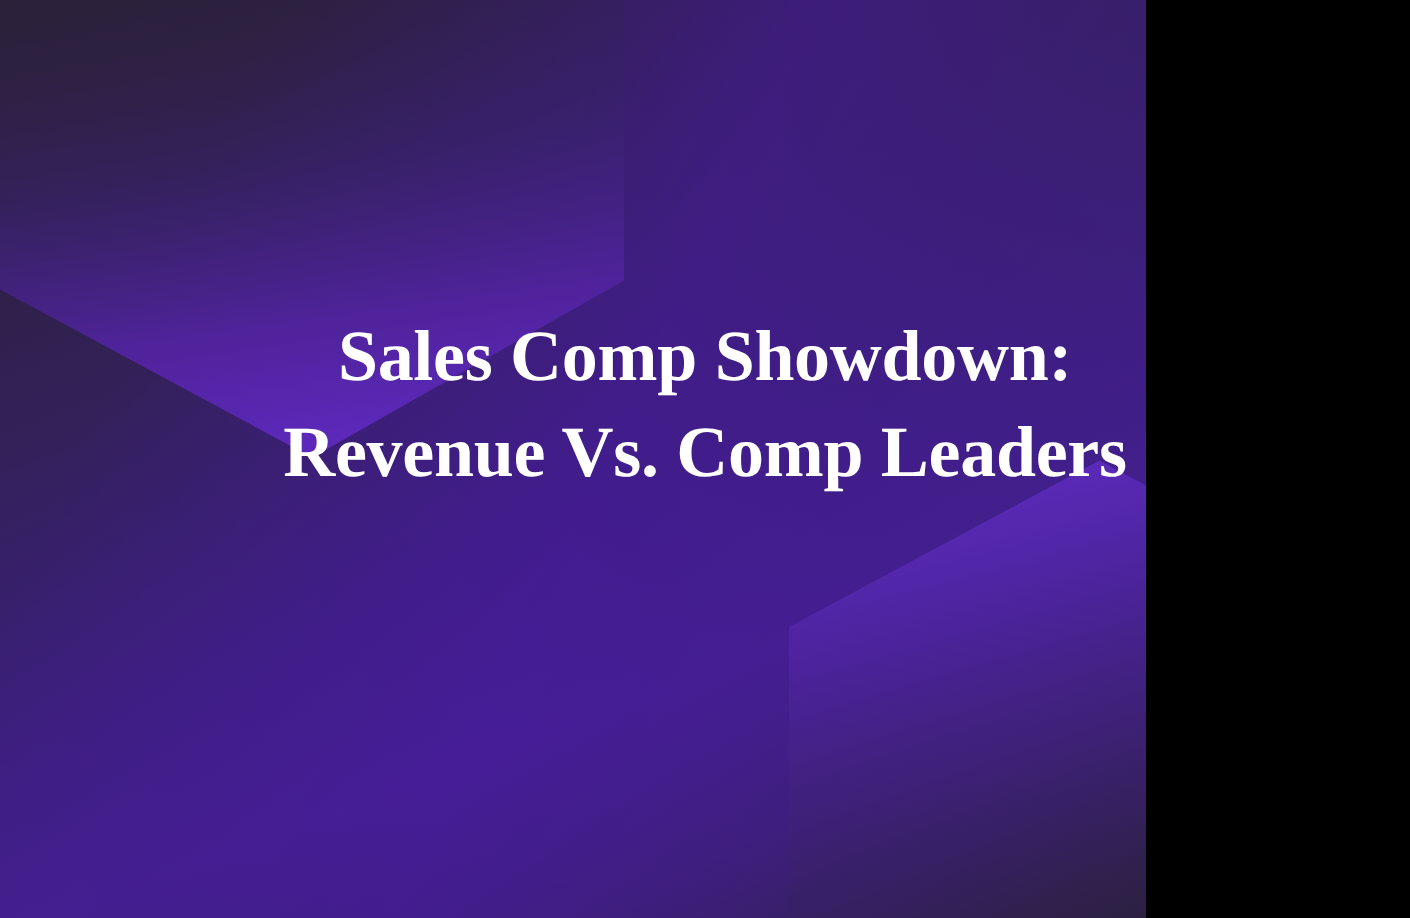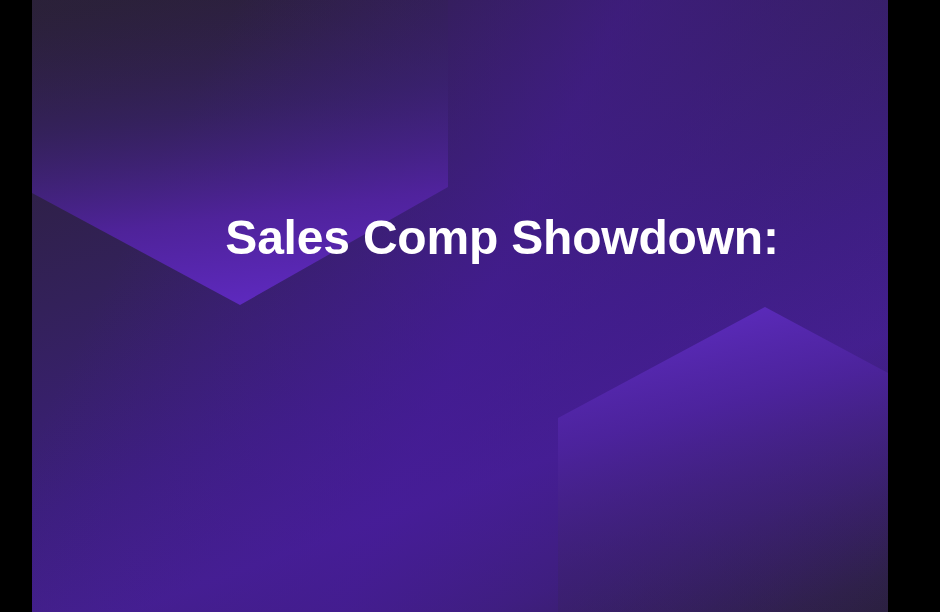--- a/index.html
+++ b/index.html
@@ -3,42 +3,41 @@
 <meta charset="utf-8">
 <title>Sales Comp Showdown</title>
 <style>
   html, body {
     margin: 0;
     padding: 0;
     background: #000;
   }
   #banner {
     position: relative;
-    width: 856px;
+    width: 764px;
     height: 612px;
     overflow: hidden;
-    font-family: Liberation Sans, sans-serif;
+    font-family: Liberation Serif, serif;
     
     background:
       linear-gradient(115deg,
         rgba(64,22,140,0.00) 0%,
         rgba(64,22,140,0.00) 18%,
         rgba(72,26,160,0.55) 52%,
         rgba(72,26,160,0.20) 78%,
         rgba(72,26,160,0.00) 100%),
       linear-gradient(160deg,
         #2a2136 0%,
         #2d2040 14%,
         #33215a 34%,
         #3c1f7d 56%,
         #43208c 70%,
         #3a2070 84%,
         #2e2147 96%,
         #2b2040 100%);
-    margin-left: 32px;
   }
 
   
   #shape-layer {
     position: absolute;
     inset: 0;
     width: 940px;
     height: 612px;
     pointer-events: none;
   }
@@ -83,15 +82,16 @@
       </linearGradient>
     </defs>
 
     <polygon points="0,0 416,0 416,187 208,305 0,193" fill="url(#gradChevronDown)"></polygon>
 
     <polygon points="733,307 940,418 940,612 526,612 526,418" fill="url(#gradChevronUp)"></polygon>
   </svg>
 
   <div id="headline-block">
     <span class="headline-line">Sales Comp Showdown:</span>
+    <span class="headline-line">Revenue Vs. Comp Leaders</span>
   </div>
 
 </div>
 
 </body></html>

